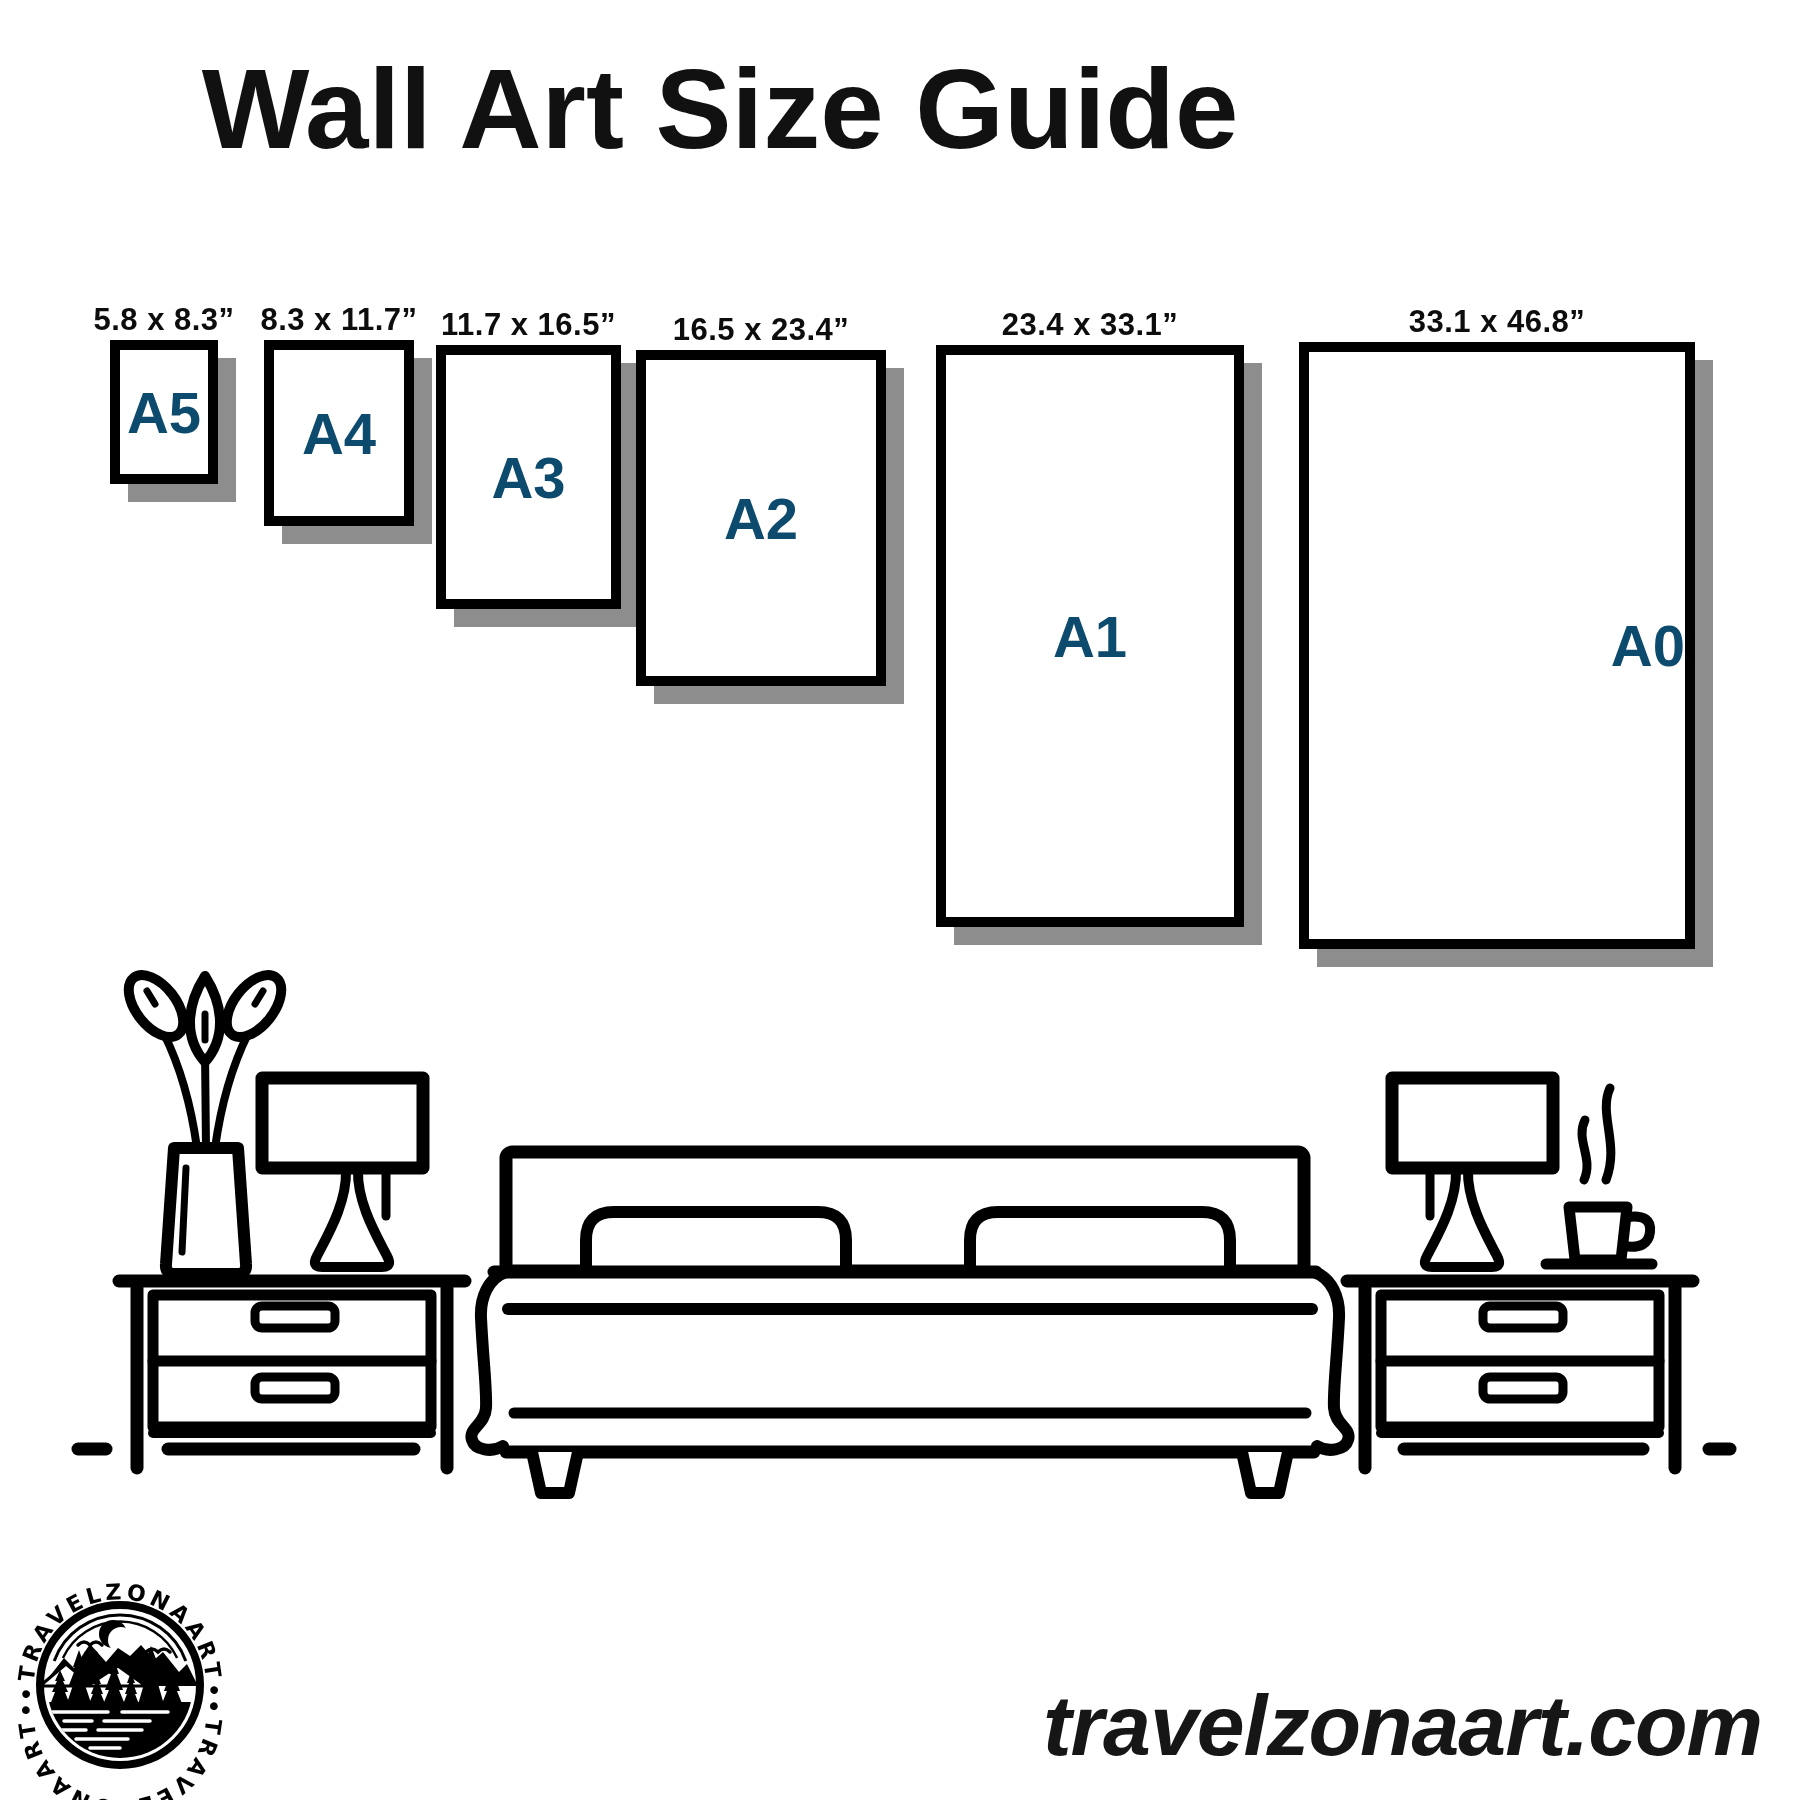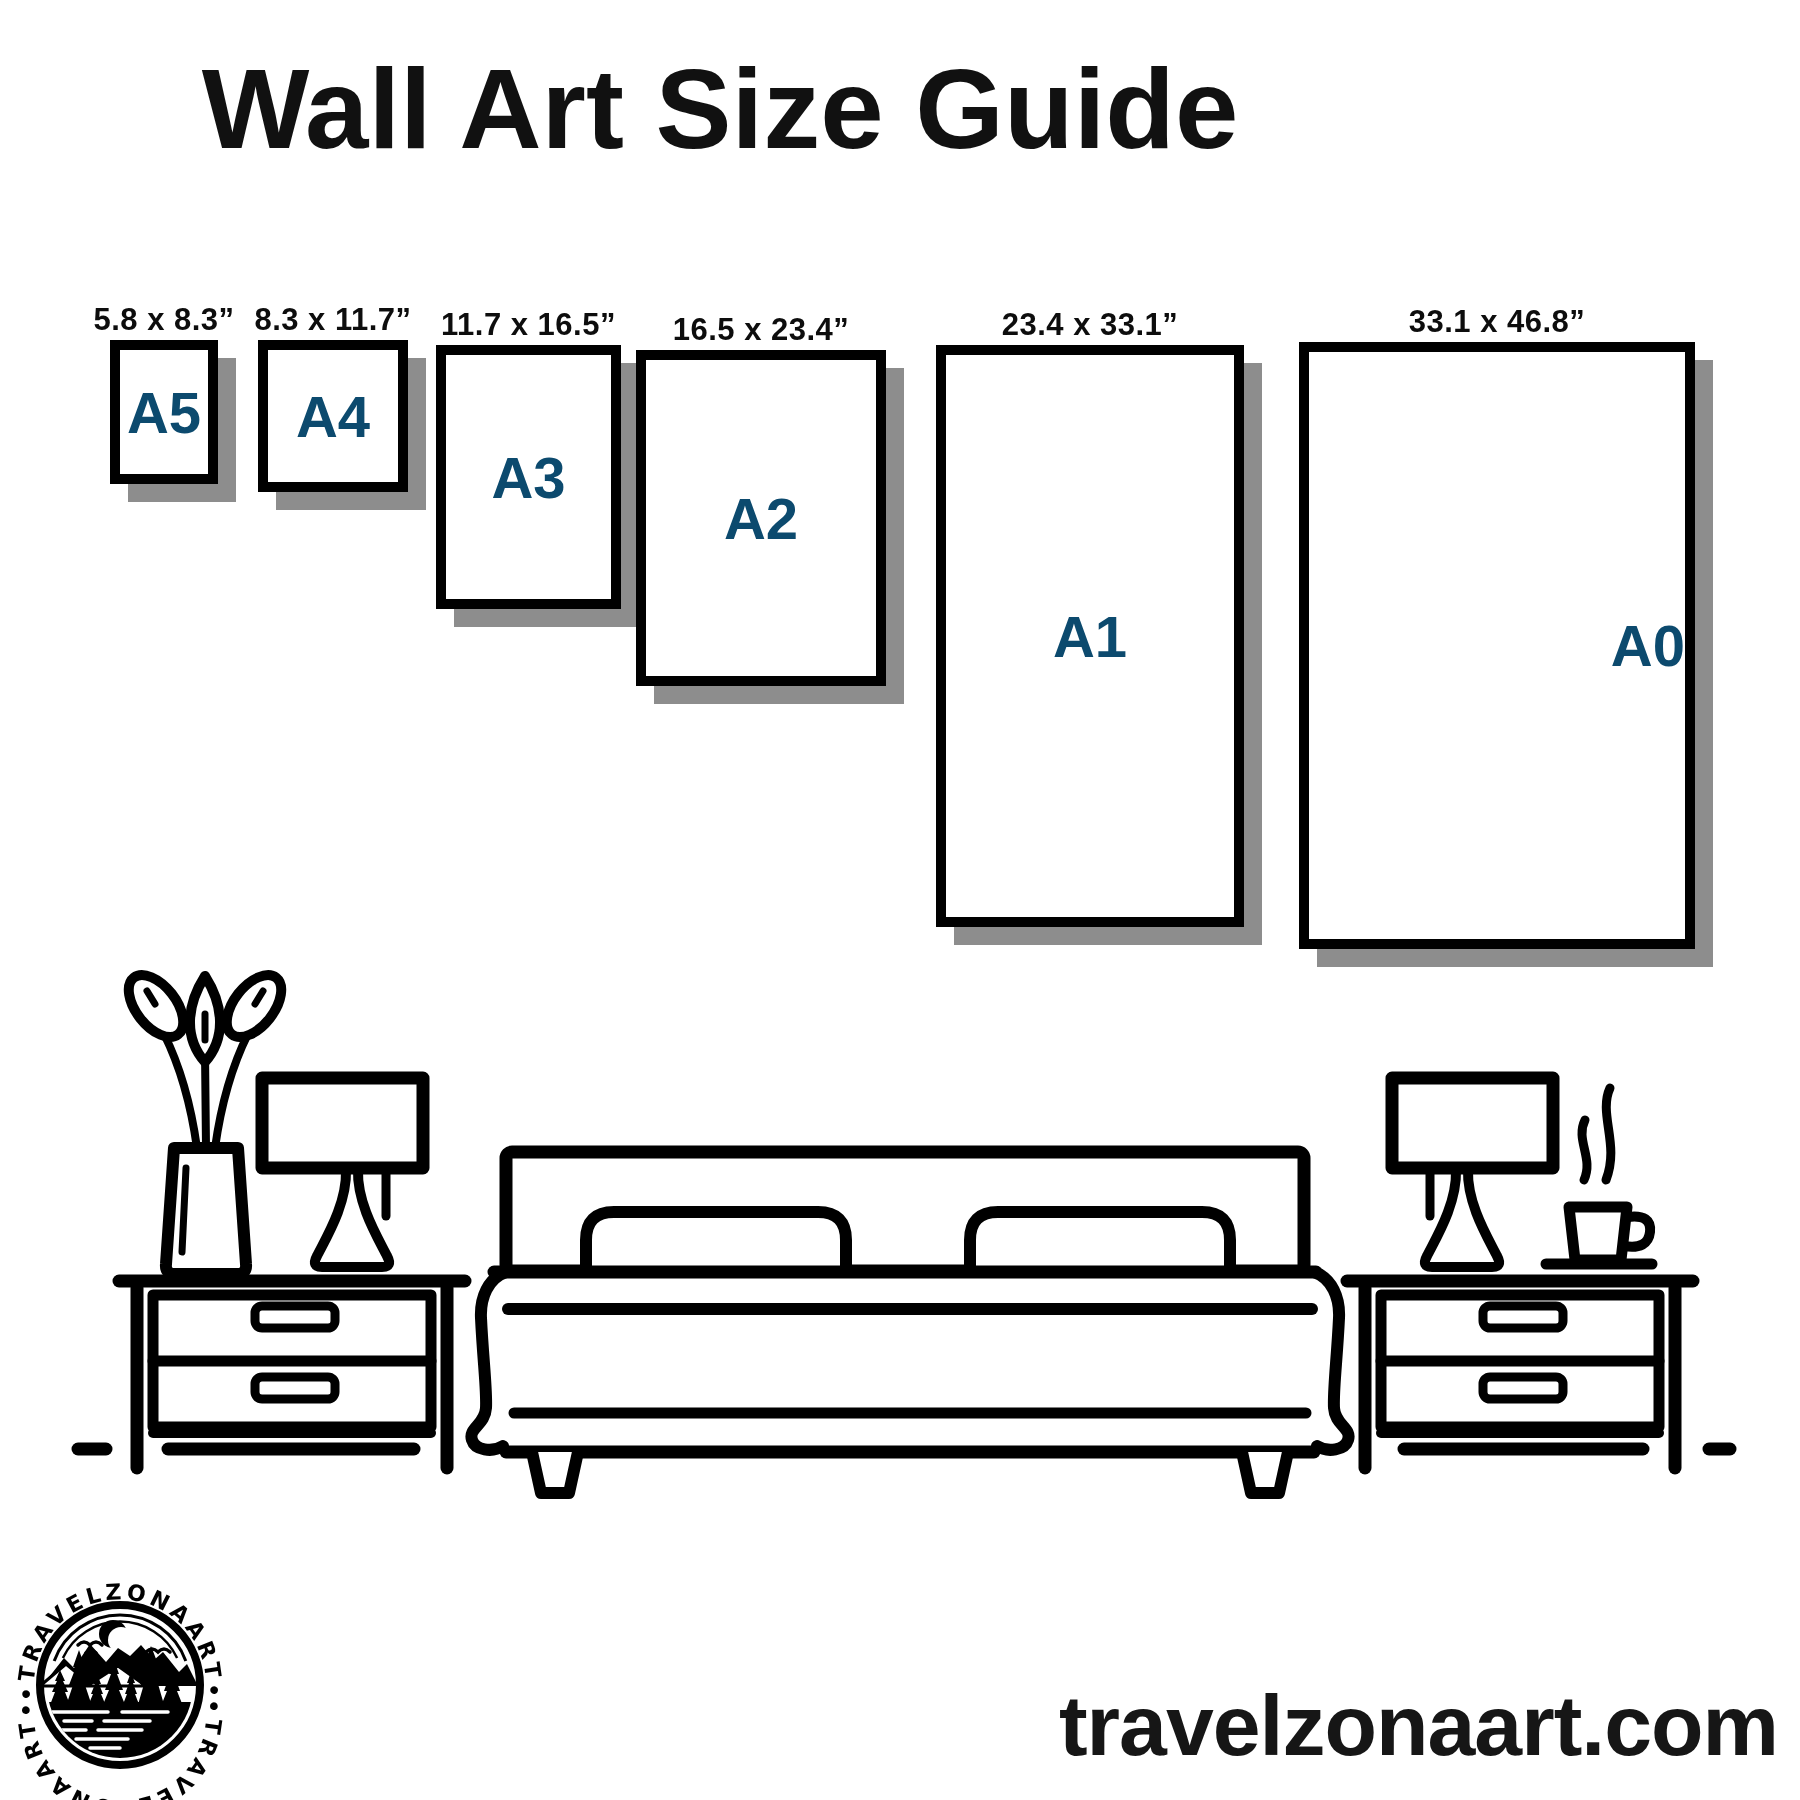--- a/index.html
+++ b/index.html
@@ -15,29 +15,29 @@
     position:absolute;background:#fff;border:10px solid #000;
     box-shadow:18px 18px 0 0 #8d8d8d;box-sizing:border-box;
     display:flex;align-items:center;justify-content:center;
   }
   .poster .letter{font-size:58px;font-weight:bold;color:#0c4a6e;}
   .poster .size{
     position:absolute;bottom:calc(100% + 12px);left:50%;transform:translateX(-50%);
     white-space:nowrap;font-size:31px;font-weight:bold;color:#0d0d0d;letter-spacing:.5px;
   }
   .p-a5{left:110px;top:340px;width:108px;height:144px;}
-  .p-a4{left:258px;top:340px;width:150px;height:152px;}
+  .p-a4{left:264px;top:340px;width:150px;height:186px;}
   .p-a3{left:436px;top:345px;width:185px;height:264px;}
   .p-a2{left:636px;top:350px;width:250px;height:336px;}
   .p-a1{left:936px;top:345px;width:308px;height:582px;}
   .p-a0{left:1299px;top:342px;width:396px;height:607px;justify-content:flex-end;}
   svg.scene{position:absolute;left:0;top:0;width:1800px;height:1800px;}
   .website{
-    position:absolute;top:1682px;left:16px;width:1762px;text-align:right;
-    font-size:86px;font-weight:bold;color:#161616;letter-spacing:-1px;line-height:1;
+    position:absolute;top:1682px;left:0;width:1762px;text-align:right;
+    font-size:86px;font-weight:bold;color:#161616;letter-spacing:-1px;line-height:1;font-style:italic;
   }
   .stroke{stroke:#000;fill:none;stroke-linecap:round;stroke-linejoin:round;}
 </style>
 </head>
 <body>
 
 <div class="title">Wall Art Size Guide</div>
 
 <div class="poster p-a5">
   <div class="size">5.8 x 8.3”</div>

